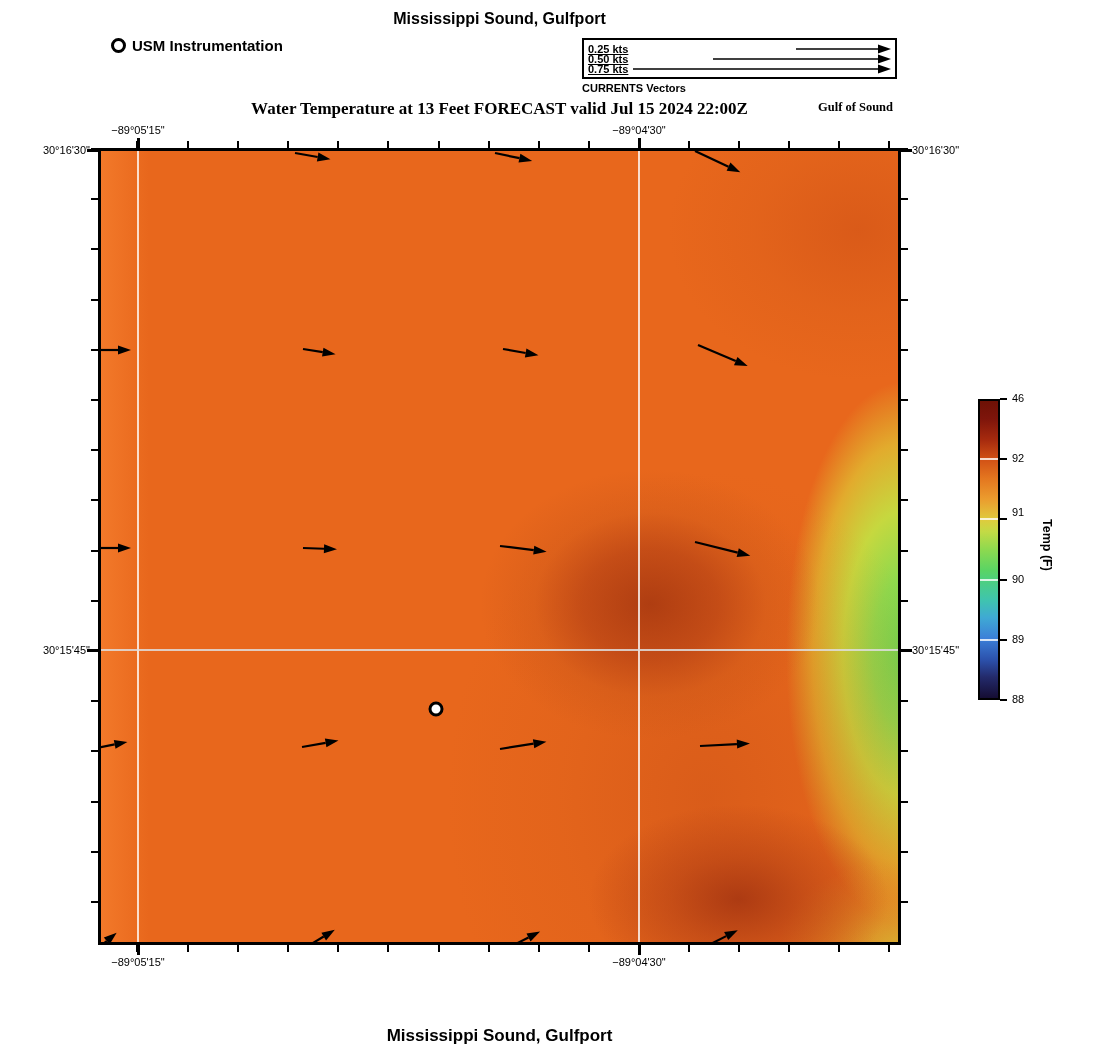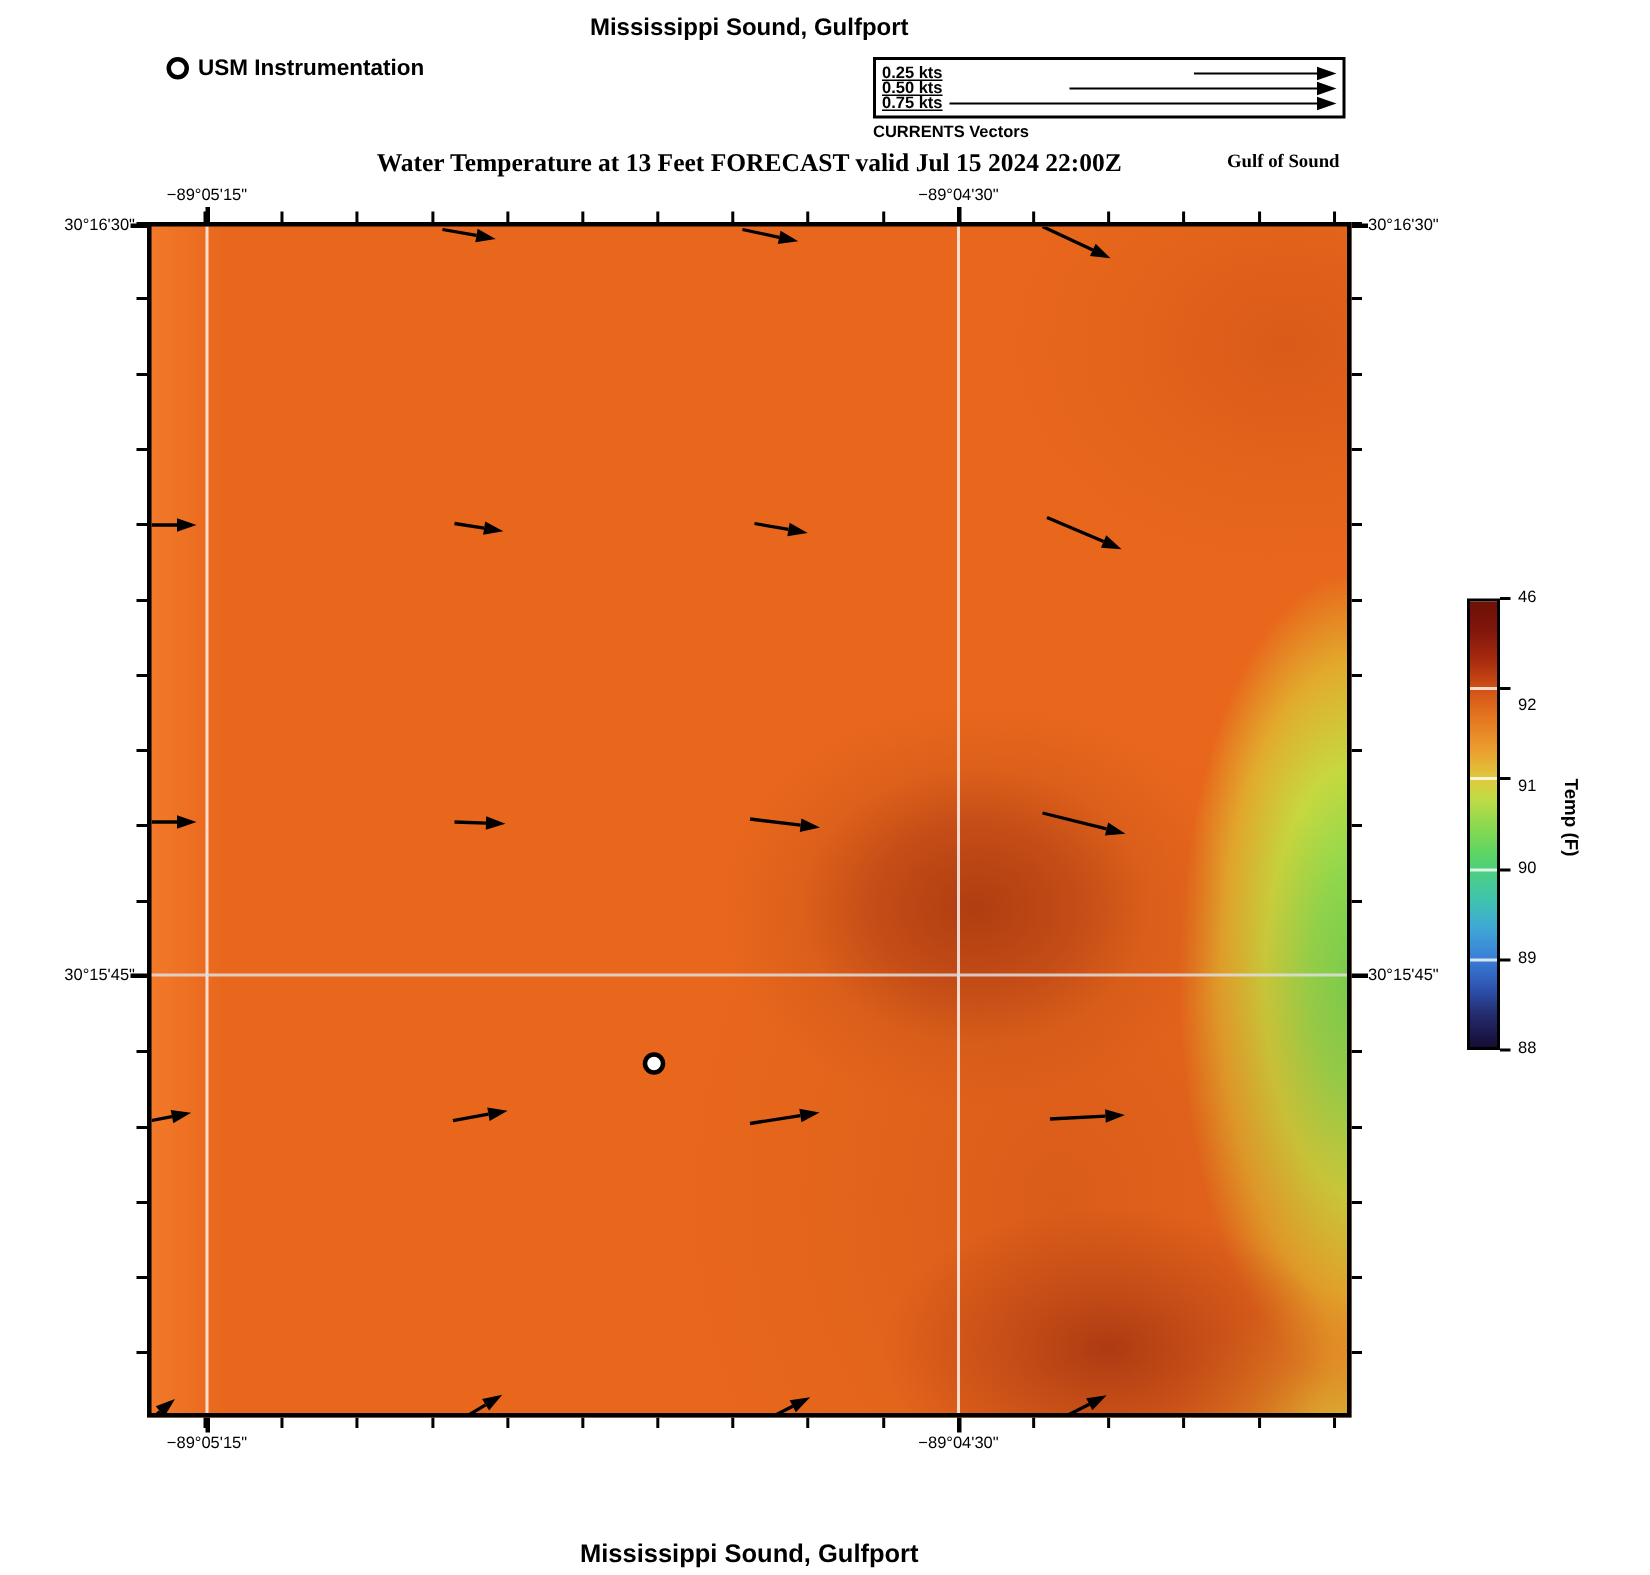--- a/index.html
+++ b/index.html
@@ -167,23 +167,23 @@
         <div class="cb-white" style="top: 57.2px;"></div>
         <div class="cb-white" style="top: 117.4px;"></div>
         <div class="cb-white" style="top: 177.6px;"></div>
         <div class="cb-white" style="top: 237.8px;"></div>
       </div>
   </div>
   <div id="colorbar-ticks" style="position:absolute;left:1000px;top:399px;width:60px;height:301px;">
       <div class="cb-tick" style="top: -1px;"></div>
       <div class="cb-num lbl" style="left: 12px; top: -7px;">46</div>
       <div class="cb-tick" style="top: 59.2px;"></div>
-      <div class="cb-num lbl" style="left: 12px; top: 53.2px; margin-top: 12px;">92</div>
+      <div class="cb-num lbl" style="left: 12px; top: 53.2px;">92</div>
       <div class="cb-tick" style="top: 119.4px;"></div>
-      <div class="cb-num lbl" style="left: 12px; top: 119px; text-align: right;">91</div>
+      <div class="cb-num lbl" style="left: 12px; top: 107px; text-align: right;">91</div>
       <div class="cb-tick" style="top: 179.6px;"></div>
       <div class="cb-num lbl" style="left: 12px; top: 173.6px;">90</div>
       <div class="cb-tick" style="top: 239.8px;"></div>
       <div class="cb-num lbl" style="left: 12px; top: 233.8px;">89</div>
       <div class="cb-tick" style="top: 300px;"></div>
       <div class="cb-num lbl" style="left: 12px; top: 294px;">88</div>
     </div>
   <div class="temp-label lbl">Temp (F)</div>
 
   <div class="title-bottom lbl">Mississippi Sound, Gulfport</div>

